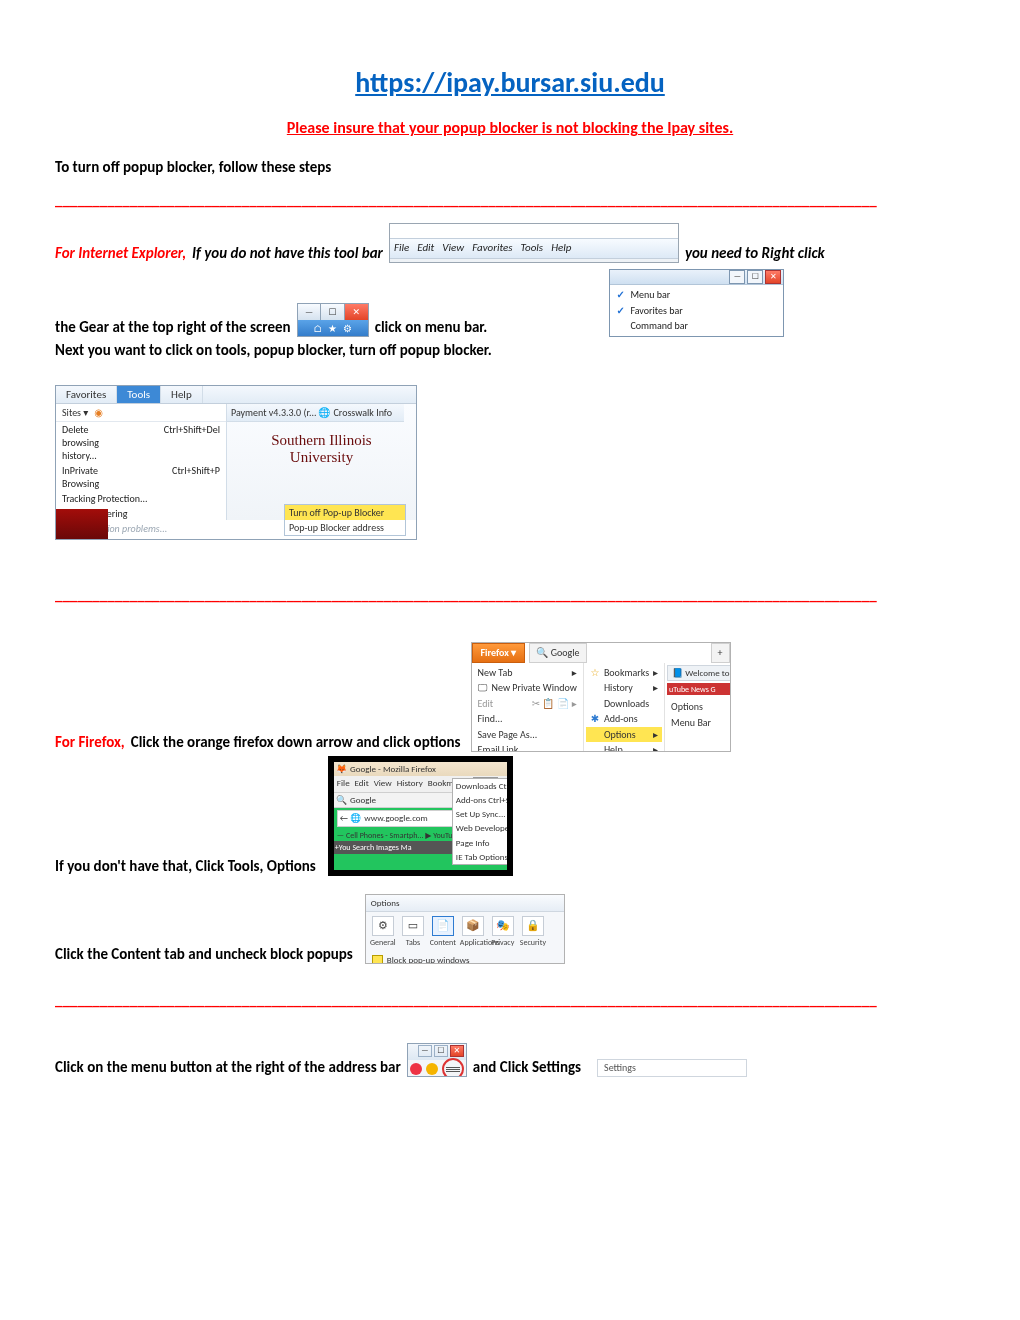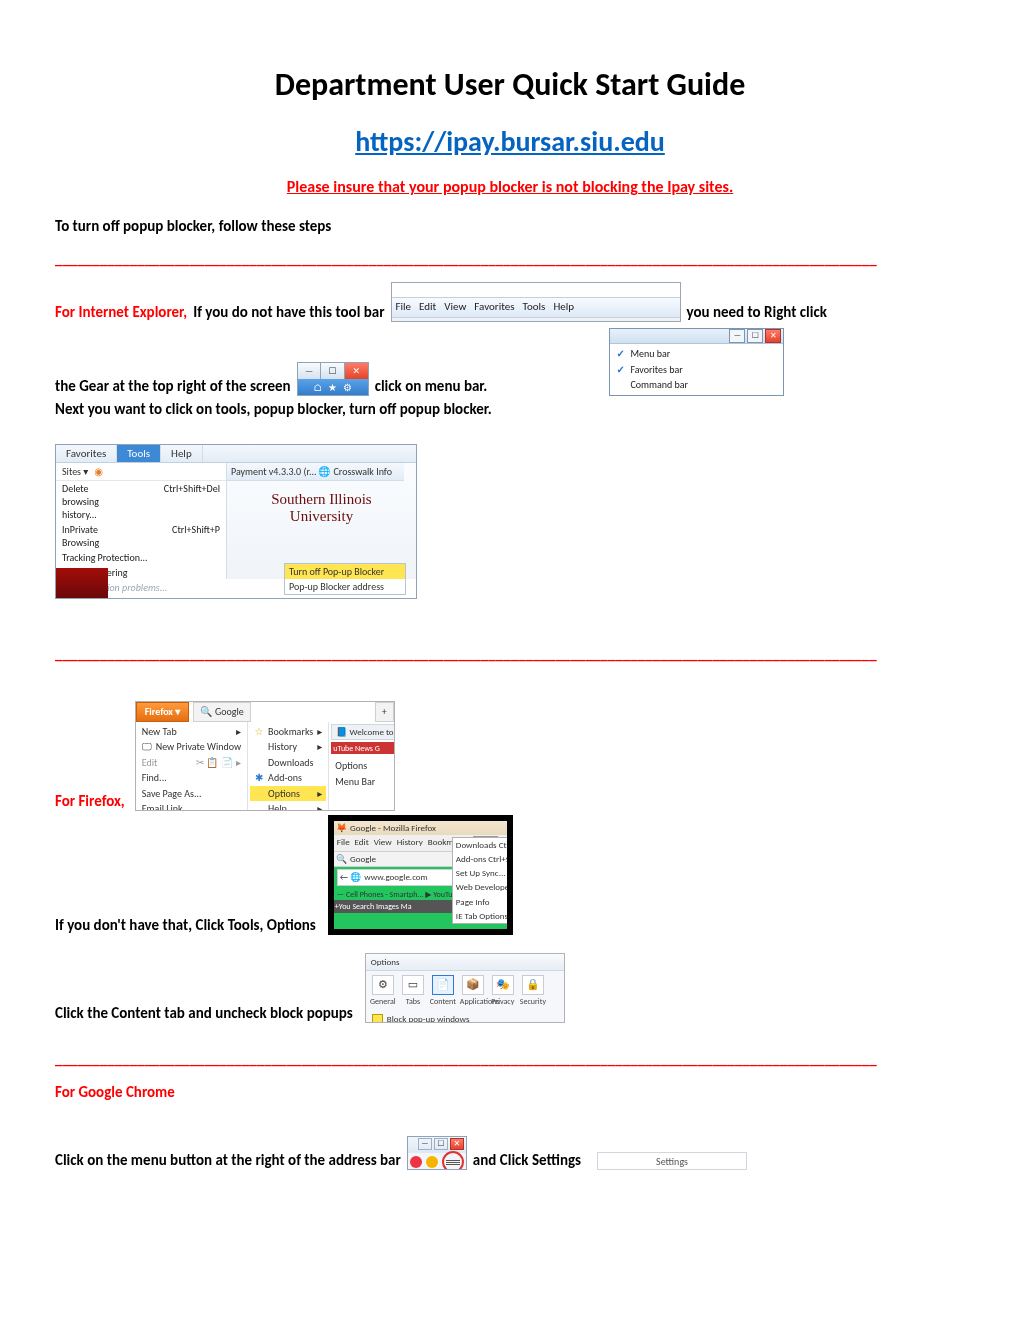--- a/index.html
+++ b/index.html
@@ -210,34 +210,33 @@
   .ch-menu .ham{width:14px;height:14px;border:2px solid #d33;border-radius:50%;display:flex;flex-direction:column;justify-content:center;gap:1px;padding:2px;}
   .ch-menu .ham div{height:1px;background:#555;}
   
   .ch-set{width:150px;height:18px;border:1px solid #cfd6de;background:#fff;font-size:10px;display:flex;align-items:center;padding:0 6px;color:#555;}
 </style>
 </head>
 <body>
 
 <div class="page">
 
-  <div class="title">Department User Quick Start Guide</div>
 
   <div class="url-line">
     <a class="url-link" href="#">https://ipay.bursar.siu.edu</a>
   </div>
 
   <div class="warn">Please insure that your popup blocker is not blocking the Ipay sites.</div>
 
   <div class="para bold">To turn off popup blocker, follow these steps</div>
 
   <div class="hr-red">______________________________________________________________________________________________________________</div>
 
   
-  <div class="flowline para" style="margin-top:6px;">
+  <div class="flowline para" style="margin-top:6px;font-style:italic;">
     <span class="redbold">For Internet Explorer,</span>
     <span class="bold"> If you do not have this tool bar </span>
     <span class="shot ie-toolbar">
       <div class="addr"></div>
       <div class="bar">
         <span>File</span>
         <span>Edit</span>
         <span>View</span>
         <span>Favorites</span>
         <span>Tools</span>
@@ -342,20 +341,21 @@
     </div>
     <div class="bottom-red"></div>
   </div>
 
   <div style="height:26px;"></div>
   <div class="hr-red">______________________________________________________________________________________________________________</div>
 
   
   <div class="flowline para" style="align-items:flex-end;">
     <span class="redbold">For Firefox,</span>
+    <span class="bold"> Click the orange firefox down arrow and click options</span>
 
     <span class="shot ff-menu" style="margin-left:4px;">
       <div class="head">
         <div class="fxbtn">Firefox ▾</div>
         <div class="tab">🔍 <span>Google</span></div>
         <div class="plus">+</div>
       </div>
       <div class="cols">
         <div class="col">
           <div class="r">
@@ -473,23 +473,20 @@
           <span class="box"></span>
           <span>Block pop-up windows</span>
         </div>
     </span>
   </div>
 
   <div style="height:10px;"></div>
   <div class="hr-red">______________________________________________________________________________________________________________</div>
 
   
-  <div class="para" style="margin-top:6px;">
-    <span class="redbold">For Google Chrome</span>
-  </div>
 
   <div class="flowline para" style="margin-top:34px;">
     <span class="bold">Click on the menu button at the right of the address bar </span>
 
     <span class="shot ch-menu">
       <div class="top">
         <div>—</div>
         <div>☐</div>
         <div class="x">✕</div>
       </div>
@@ -499,18 +496,18 @@
         <div class="ham">
             <div></div>
             <div></div>
             <div></div>
           </div>
       </div>
     </span>
 
     <span class="bold"> and Click Settings</span>
 
-    <span class="shot ch-set" style="margin-left:10px;justify-content:center;">
+    <span class="shot ch-set" style="margin-left:10px;">
       <span>Settings</span>
     </span>
   </div>
 
 </div>
 
 </body></html>

